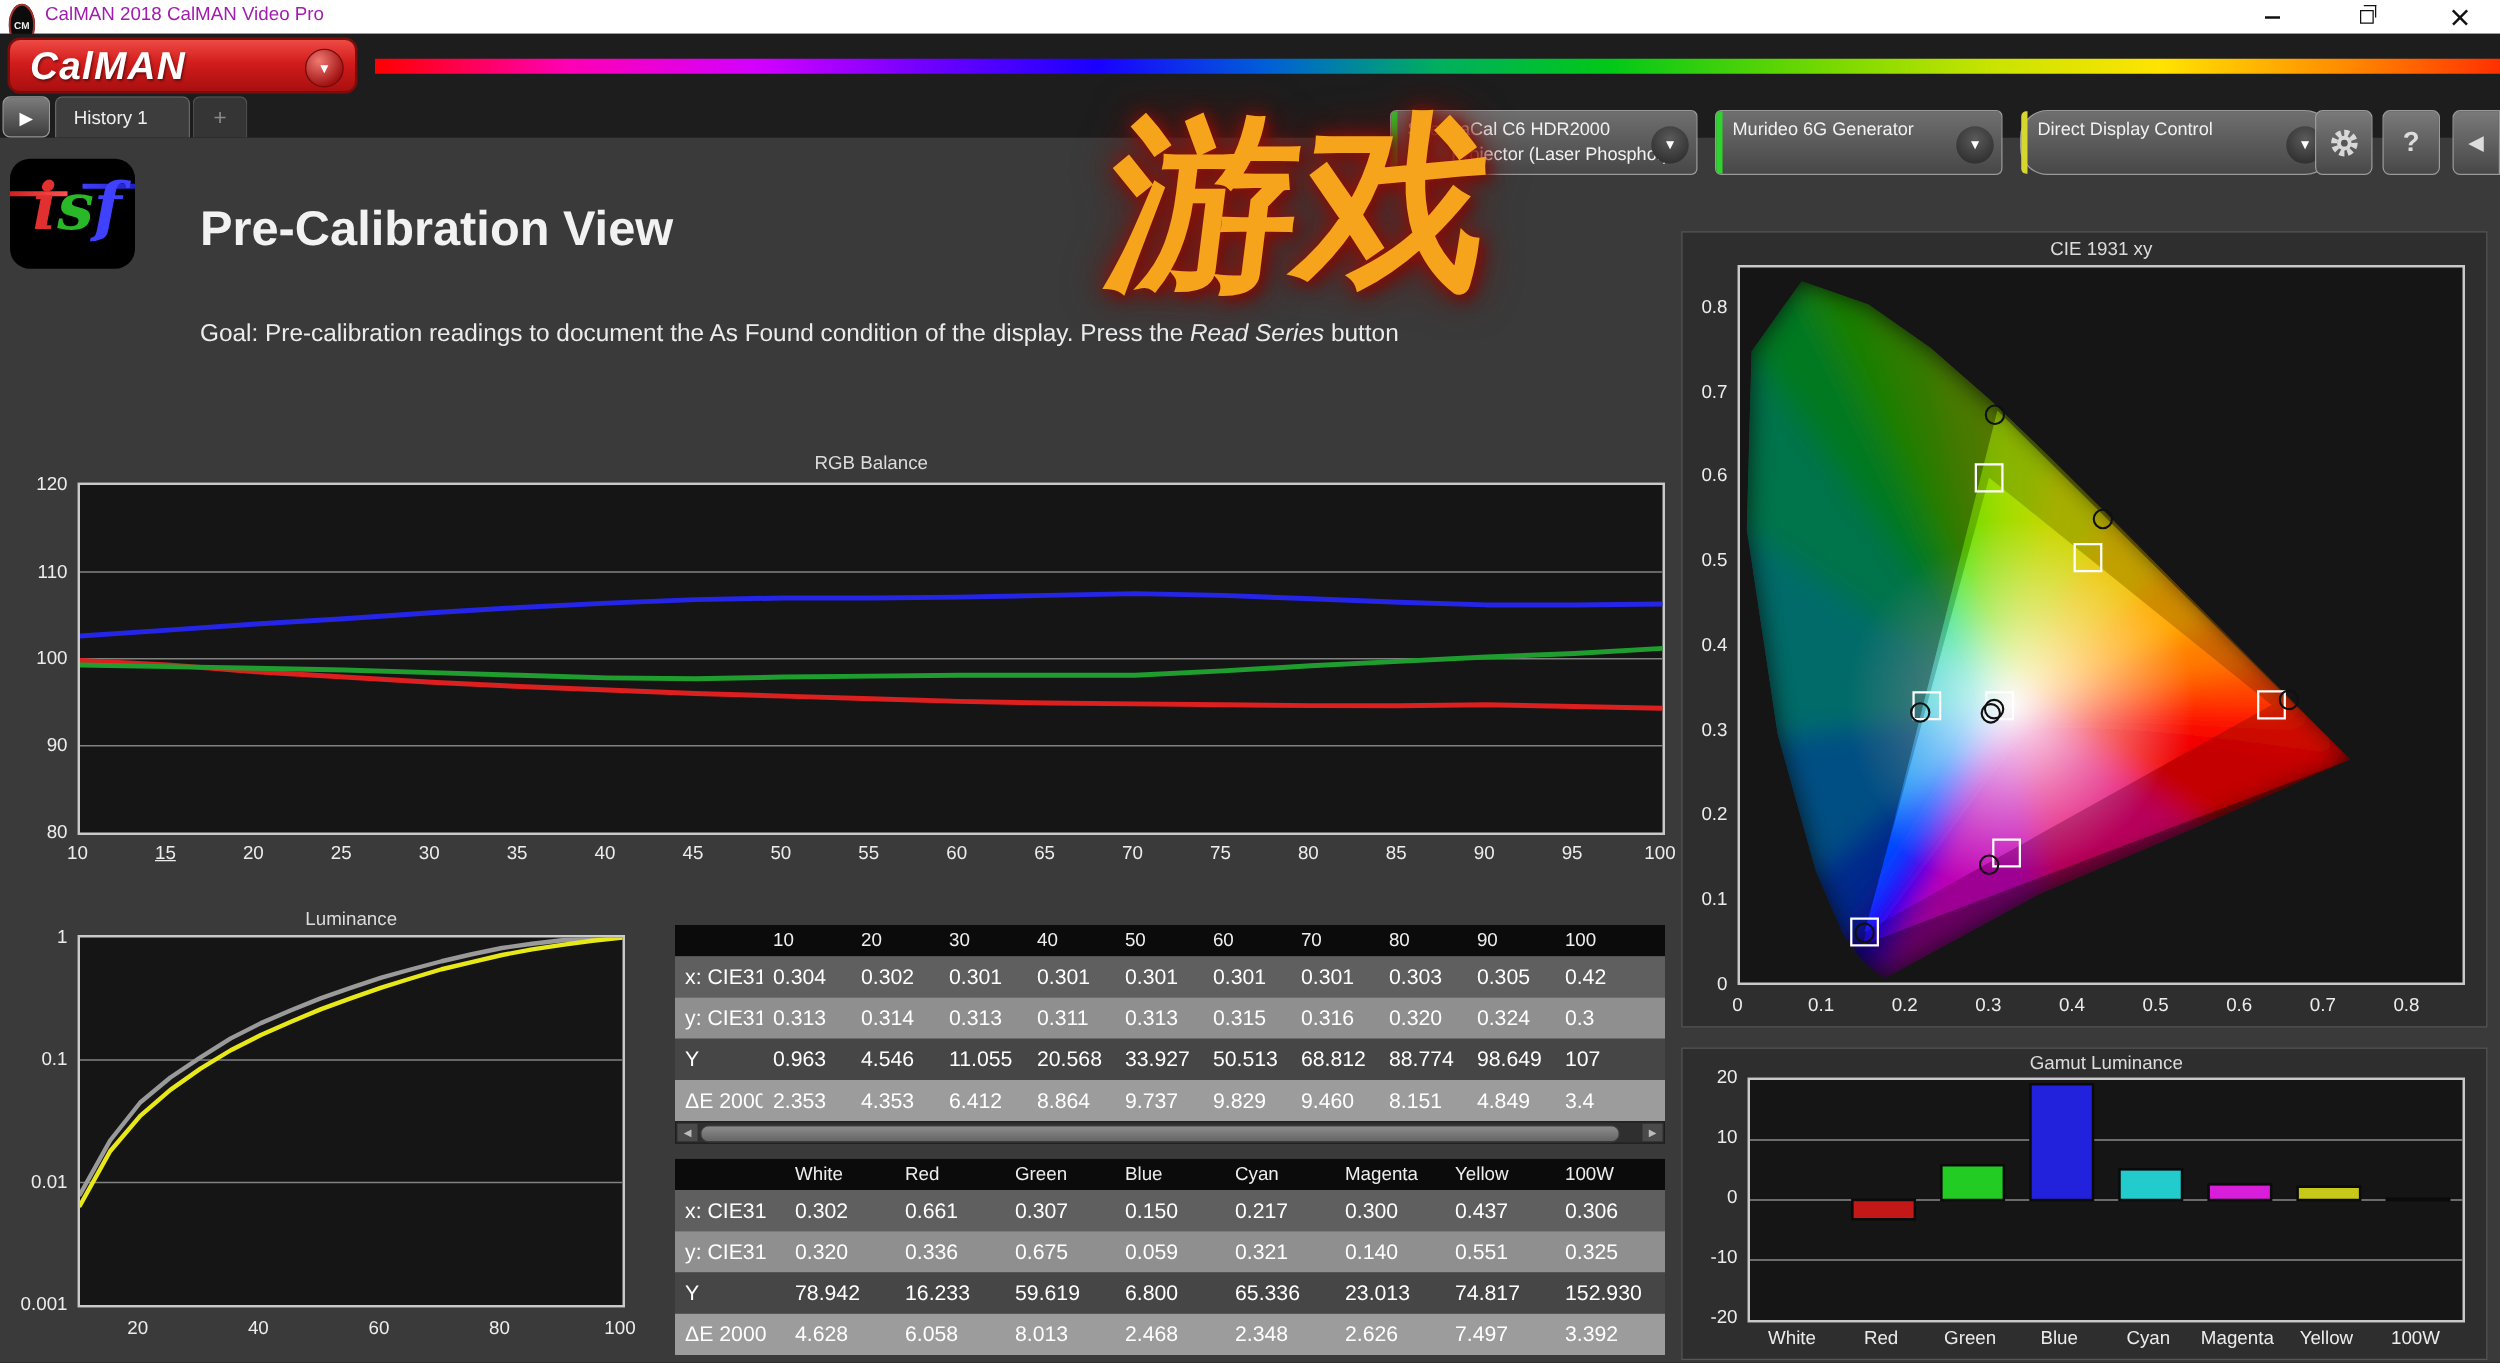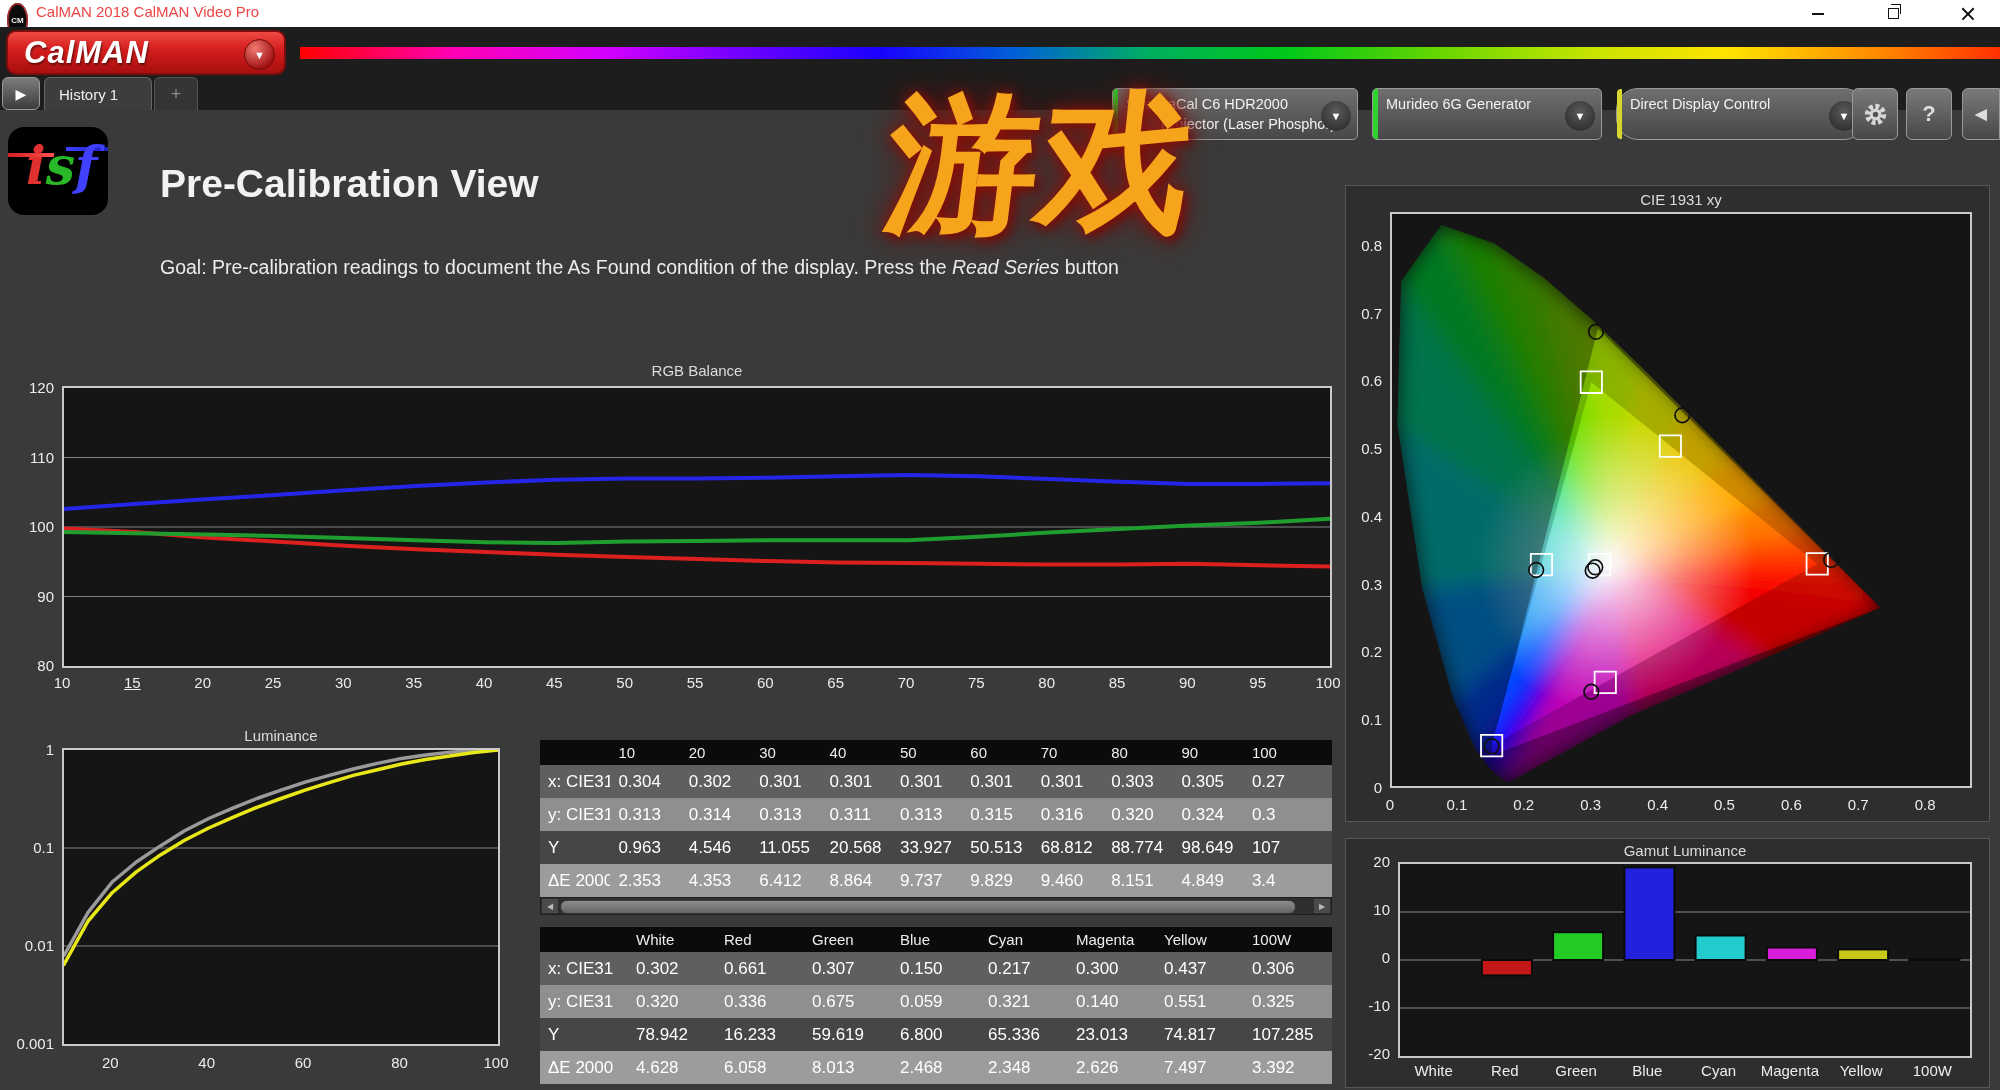--- a/index.html
+++ b/index.html
@@ -5,21 +5,21 @@
   html,body{margin:0;padding:0;background:#222;}
   body{width:2000px;height:1090px;position:relative;overflow:hidden;
        font-family:"Liberation Sans",sans-serif;-webkit-font-smoothing:antialiased;}
   .abs{position:absolute;}
 
   
   .titlebar{left:0;top:0;width:2000px;height:27px;background:#ffffff;}
   .appicon{left:7px;top:3px;width:21px;height:34px;border-radius:50%;background:#0c0c0c;
            box-shadow:0 0 0 1.5px #b03030 inset;color:#eee;font-size:8px;font-weight:bold;
            display:flex;align-items:center;justify-content:center;}
-  .wintitle{left:36px;top:3px;font-size:15px;color:#ef4444;}
+  .wintitle{left:36px;top:3px;font-size:15px;color:#a21caf;}
   .winbtn{top:0;width:46px;height:27px;display:flex;align-items:center;justify-content:center;}
   .minbar{width:12px;height:2px;background:#111;}
   .restore{width:9px;height:9px;border:1.5px solid #111;position:relative;background:#fff;}
   .restore:before{content:"";position:absolute;left:2px;top:-5px;width:9px;height:9px;border:1.5px solid #111;border-bottom:none;border-left:none;}
   .closex{width:14px;height:14px;position:relative;}
   .closex:before,.closex:after{content:"";position:absolute;left:-1px;top:6px;width:16px;height:1.8px;background:#111;}
   .closex:before{transform:rotate(45deg);} .closex:after{transform:rotate(-45deg);}
 
   
   .header{left:0;top:27px;width:2000px;height:83px;background:#1d1d1d;}
@@ -255,21 +255,21 @@
       <div class="tcell tlabel">x: CIE31</div>
       <div class="tcell">0.304</div>
       <div class="tcell">0.302</div>
       <div class="tcell">0.301</div>
       <div class="tcell">0.301</div>
       <div class="tcell">0.301</div>
       <div class="tcell">0.301</div>
       <div class="tcell">0.301</div>
       <div class="tcell">0.303</div>
       <div class="tcell">0.305</div>
-      <div class="tcell">0.27</div>
+      <div class="tcell">0.42</div>
     </div>
     <div class="trow" style="background:#8f8f8f">
       <div class="tcell tlabel">y: CIE31</div>
       <div class="tcell">0.313</div>
       <div class="tcell">0.314</div>
       <div class="tcell">0.313</div>
       <div class="tcell">0.311</div>
       <div class="tcell">0.313</div>
       <div class="tcell">0.315</div>
       <div class="tcell">0.316</div>
@@ -346,21 +346,21 @@
     </div>
     <div class="trow" style="background:#464646">
       <div class="tcell tlabel">Y</div>
       <div class="tcell">78.942</div>
       <div class="tcell">16.233</div>
       <div class="tcell">59.619</div>
       <div class="tcell">6.800</div>
       <div class="tcell">65.336</div>
       <div class="tcell">23.013</div>
       <div class="tcell">74.817</div>
-      <div class="tcell">107.285</div>
+      <div class="tcell">152.930</div>
     </div>
     <div class="trow" style="background:#9c9c9c">
       <div class="tcell tlabel">ΔE 2000</div>
       <div class="tcell">4.628</div>
       <div class="tcell">6.058</div>
       <div class="tcell">8.013</div>
       <div class="tcell">2.468</div>
       <div class="tcell">2.348</div>
       <div class="tcell">2.626</div>
       <div class="tcell">7.497</div>

